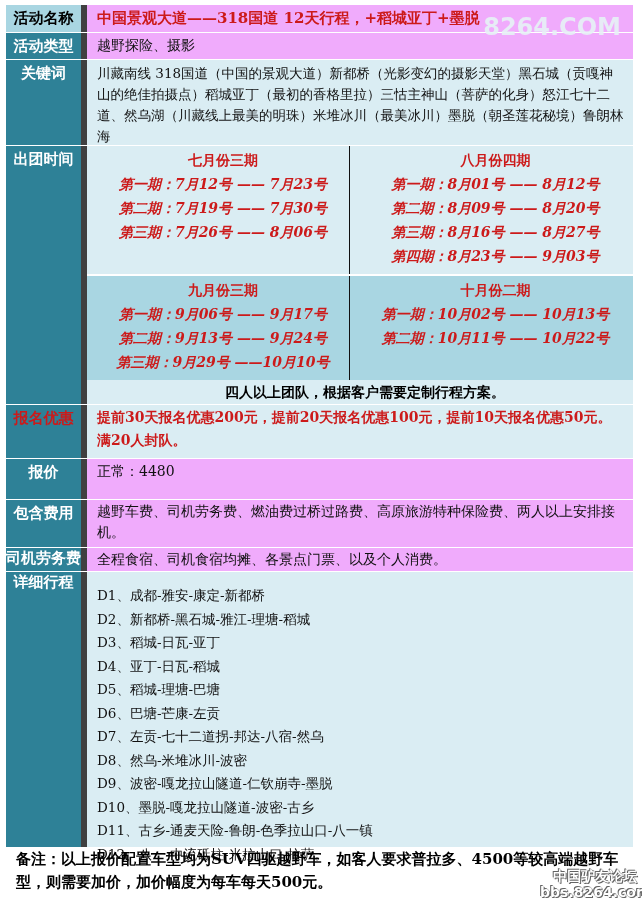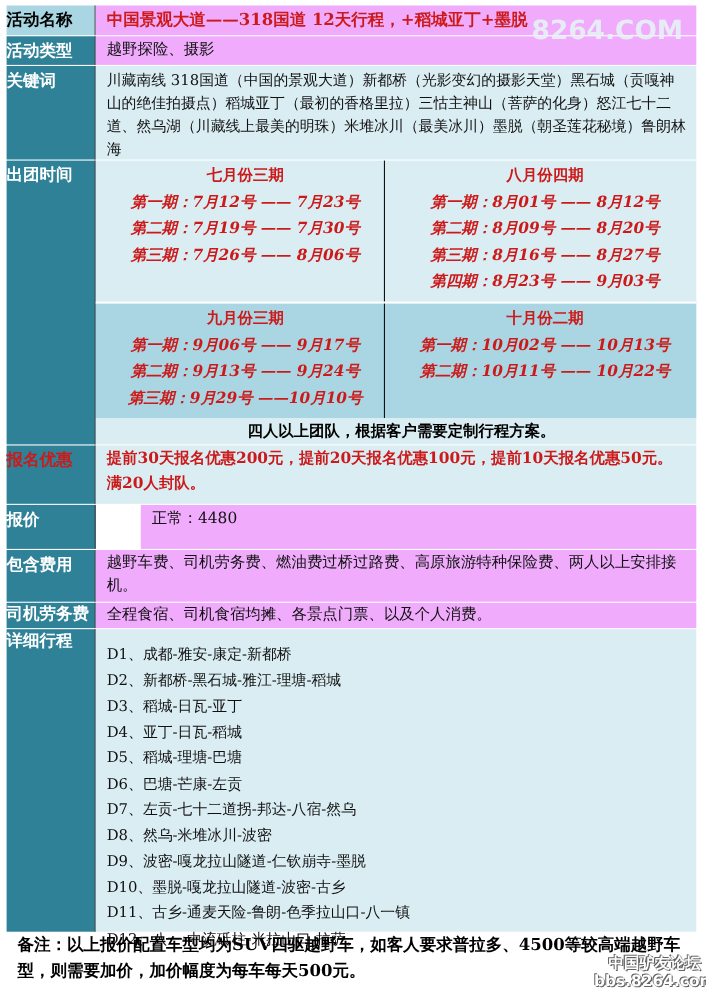--- a/index.html
+++ b/index.html
@@ -1,22 +1,22 @@
 <!DOCTYPE html>
 <html><head>
 <meta charset="utf-8">
 <style>
   html, body { margin: 0; padding: 0; background: #ffffff; }
   body { width: 642px; height: 916px; position: relative; overflow: hidden;
          font-family: "DejaVu Serif", "Liberation Serif", serif; }
   .tbl { position: absolute; left: 6px; top: 5px; width: 627px; }
   .row { display: flex; border-bottom: 1px solid #ffffff; }
   .lbl { width: 81px; flex: none; background: #2e8197; color: #ffffff;
-         font-weight: bold; font-size: 15px; text-align: left;
-         padding-top: 4px; box-sizing: border-box; border-right: 1px solid #404040;
+         font-weight: bold; font-size: 15px; text-align: center;
+         padding-top: 4px; box-sizing: border-box; border-right: 6px solid #404040;
          font-family: "DejaVu Sans", "Liberation Sans", sans-serif; }
   .lbl.light { background: #a9d6e2; color: #000000; }
   .lbl.red { color: #cc1a1a; }
   .val { flex: 1; font-size: 14px; color: #111; padding: 3px 8px 3px 10px; line-height: 25px;
          box-sizing: border-box; }
   .val.dark { background: #f0abfc; }
   .val.lightbg { background: #daedf3; }
   .red { color: #cc1a1a; }
   .bold { font-weight: bold; }
   .title { color: #cc1a1a; font-weight: bold; font-size: 15px; }
@@ -98,21 +98,21 @@
       </div>
       <div class="note4">四人以上团队，根据客户需要定制行程方案。</div>
     </div>
   </div>
 
   <div class="row" style="height:53px;">
     <div class="lbl red">报名优惠</div>
     <div class="val lightbg red bold" style="line-height:23px; padding-top:1px;">提前30天报名优惠200元，提前20天报名优惠100元，提前10天报名优惠50元。满20人封队。</div>
   </div>
 
-  <div class="row" style="height:40px;gap:41px;">
+  <div class="row" style="height:40px;">
     <div class="lbl">报价</div>
     <div class="val dark" style="padding-top:0;">正常：4480</div>
   </div>
 
   <div class="row" style="height:47px;">
     <div class="lbl">包含费用</div>
     <div class="val dark" style="line-height:21px; padding-top:1px;">越野车费、司机劳务费、燃油费过桥过路费、高原旅游特种保险费、两人以上安排接机。</div>
   </div>
 
   <div class="row" style="height:23px;">

